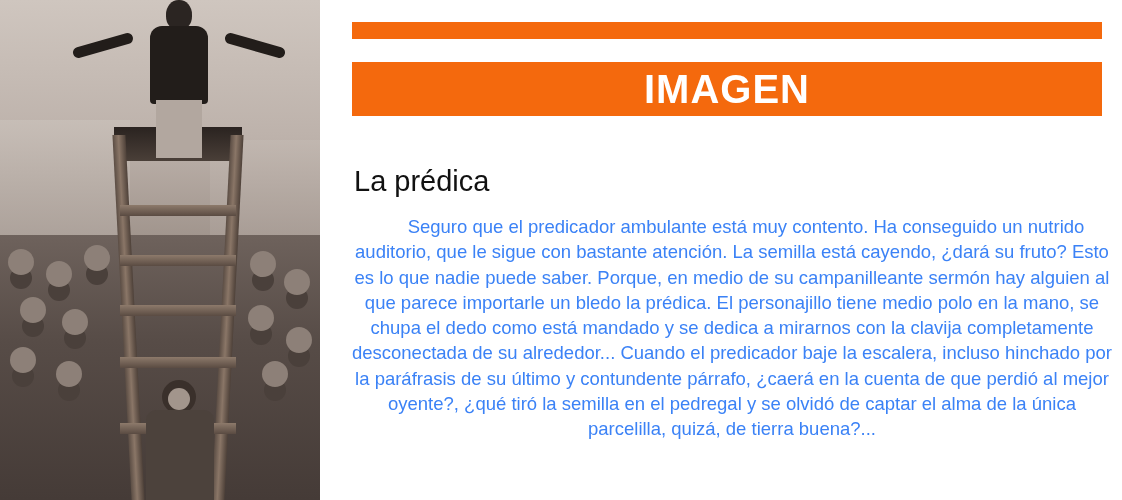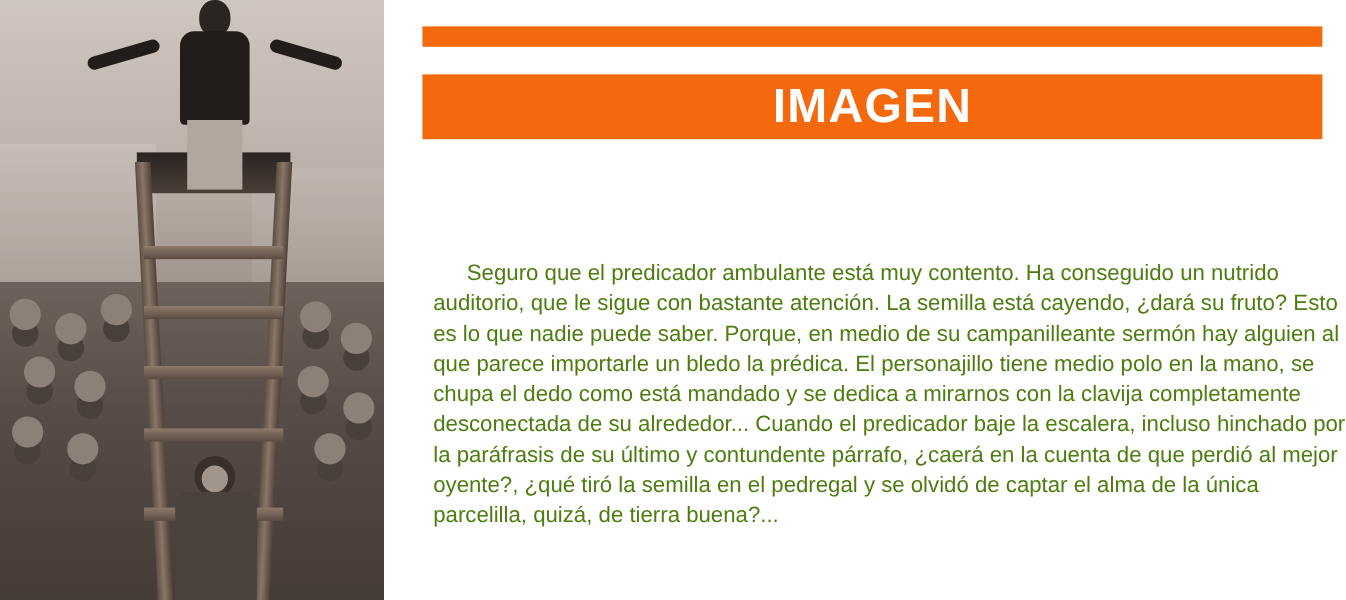--- a/index.html
+++ b/index.html
@@ -190,26 +190,27 @@
   }
   .heading {
     position: absolute;
     left: 34px;
     top: 165px;
     font-size: 29px;
     color: #111111;
   }
   .body-text {
     position: absolute;
-    left: 41px;
+    left: 31px;
     top: 214px;
     width: 762px;
     font-size: 18.5px;
     line-height: 25.3px;
-    color: #4d7c0f;
+    color: #3b82f6;
+    text-align: center;
   }
   .body-text p {
     margin: 0;
   }
   .indent {
     display: inline-block;
     width: 28px;
   }
   .author {
     position: absolute;
@@ -271,20 +272,21 @@
   </div>
 
   <div class="content">
 
     <div class="bar-thin"></div>
 
     <div class="bar-title">
       <span>IMAGEN</span>
     </div>
 
+    <div class="heading">La prédica</div>
 
     <div class="body-text">
       <p><span class="indent"></span><span>Seguro que el predicador ambulante está muy contento. Ha conseguido un nutrido auditorio, que le sigue con bastante atención. La semilla está cayendo, ¿dará su fruto? Esto es lo que nadie puede saber. Porque, en medio de su campanilleante sermón hay alguien al que parece importarle un bledo la prédica. El personajillo tiene medio polo en la mano, se chupa el dedo como está mandado y se dedica a mirarnos con la clavija completamente desconectada de su alrededor... Cuando el predicador baje la escalera, incluso hinchado por la paráfrasis de su último y contundente párrafo, ¿caerá en la cuenta de que perdió al mejor oyente?, ¿qué tiró la semilla en el pedregal y se olvidó de captar el alma de la única parcelilla, quizá, de tierra buena?...</span></p>
     </div>
 
   </div>
 
 </div>
 
 </body></html>

